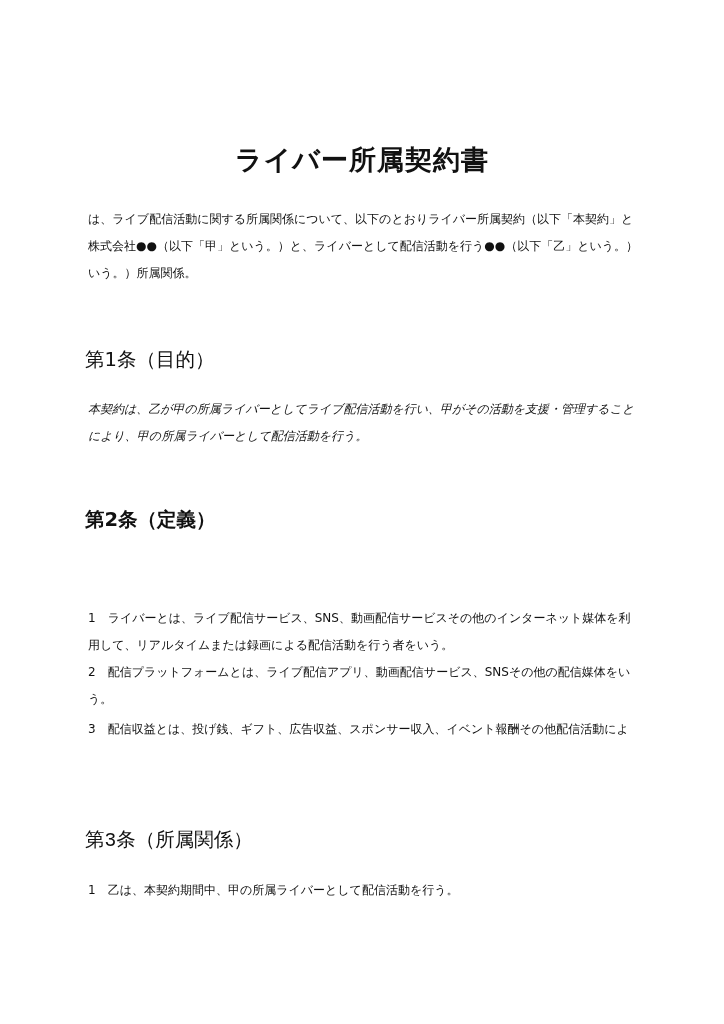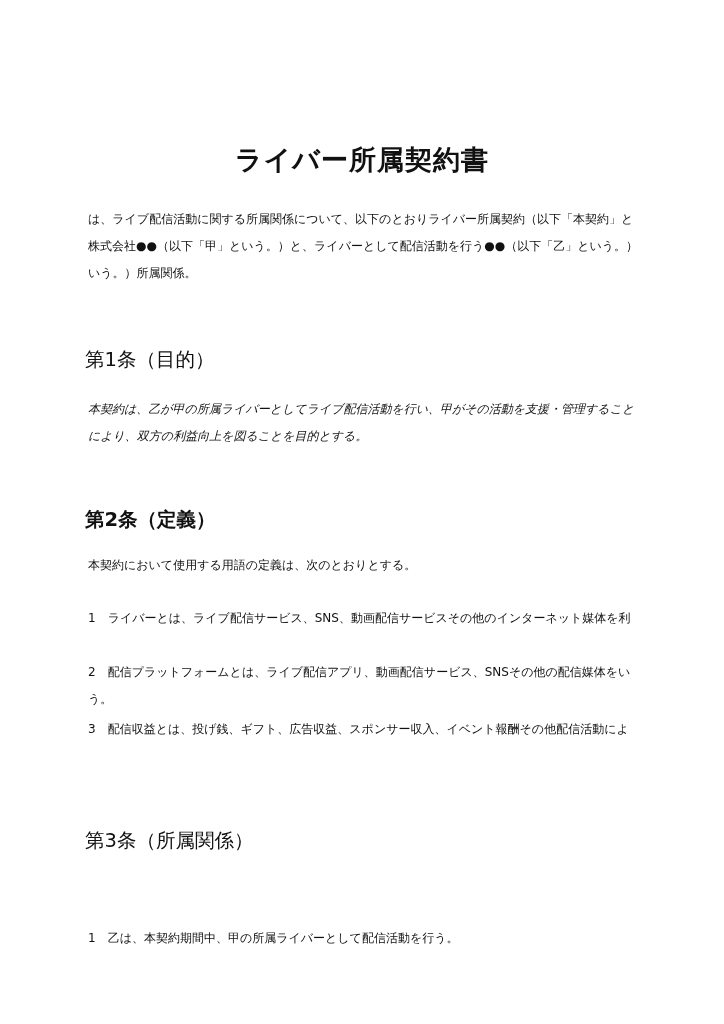--- a/index.html
+++ b/index.html
@@ -64,36 +64,34 @@
 
   <p class="para" style="top:206px;">
     <span class="line">は、ライブ配信活動に関する所属関係について、以下のとおりライバー所属契約（以下「本契約」と</span>
     <span class="line">株式会社●●（以下「甲」という。）と、ライバーとして配信活動を行う●●（以下「乙」という。）</span>
     <span class="line">いう。）所属関係。</span>
   </p>
 
   <h2 class="heading" style="top:345px;">第1条（目的）</h2>
   <p class="para" style="top:396px;font-style:italic;">
     <span class="line">本契約は、乙が甲の所属ライバーとしてライブ配信活動を行い、甲がその活動を支援・管理すること</span>
-    <span class="line">により、双方の利益向上を図ることを目的とする。</span>
+    <span class="line">により、甲の所属ライバーとして配信活動を行う。</span>
   </p>
 
   <h2 class="heading" style="top:505px;font-weight:bold;">第2条（定義）</h2>
-  <p class="para" style="top:552px;">
-    <span class="line">本契約において使用する用語の定義は、次のとおりとする。</span>
-  </p>
   <p class="para" style="top:605px;">
     <span class="line">1　ライバーとは、ライブ配信サービス、SNS、動画配信サービスその他のインターネット媒体を利</span>
+    <span class="line">用して、リアルタイムまたは録画による配信活動を行う者をいう。</span>
   </p>
   <p class="para" style="top:659px;">
     <span class="line">2　配信プラットフォームとは、ライブ配信アプリ、動画配信サービス、SNSその他の配信媒体をい</span>
     <span class="line">う。</span>
   </p>
   <p class="para" style="top:716px;">
     <span class="line">3　配信収益とは、投げ銭、ギフト、広告収益、スポンサー収入、イベント報酬その他配信活動によ</span>
   </p>
 
-  <h2 class="heading" style="top:826px;">第3条（所属関係）</h2>
-  <p class="para" style="top:877px;margin-top:48px;">
+  <h2 class="heading" style="top:826px;font-family:Liberation Mono, monospace;">第3条（所属関係）</h2>
+  <p class="para" style="top:877px;">
     <span class="line">1　乙は、本契約期間中、甲の所属ライバーとして配信活動を行う。</span>
   </p>
 
 </div>
 
 </body></html>

